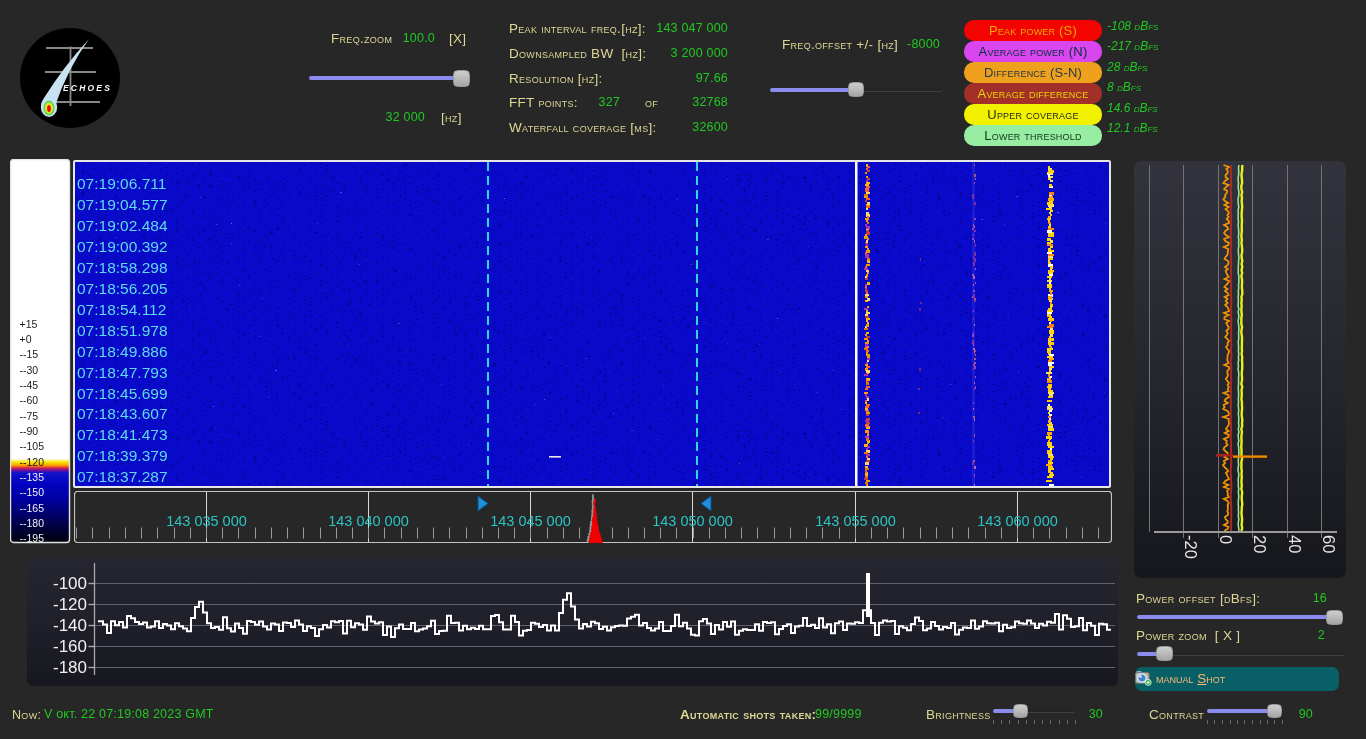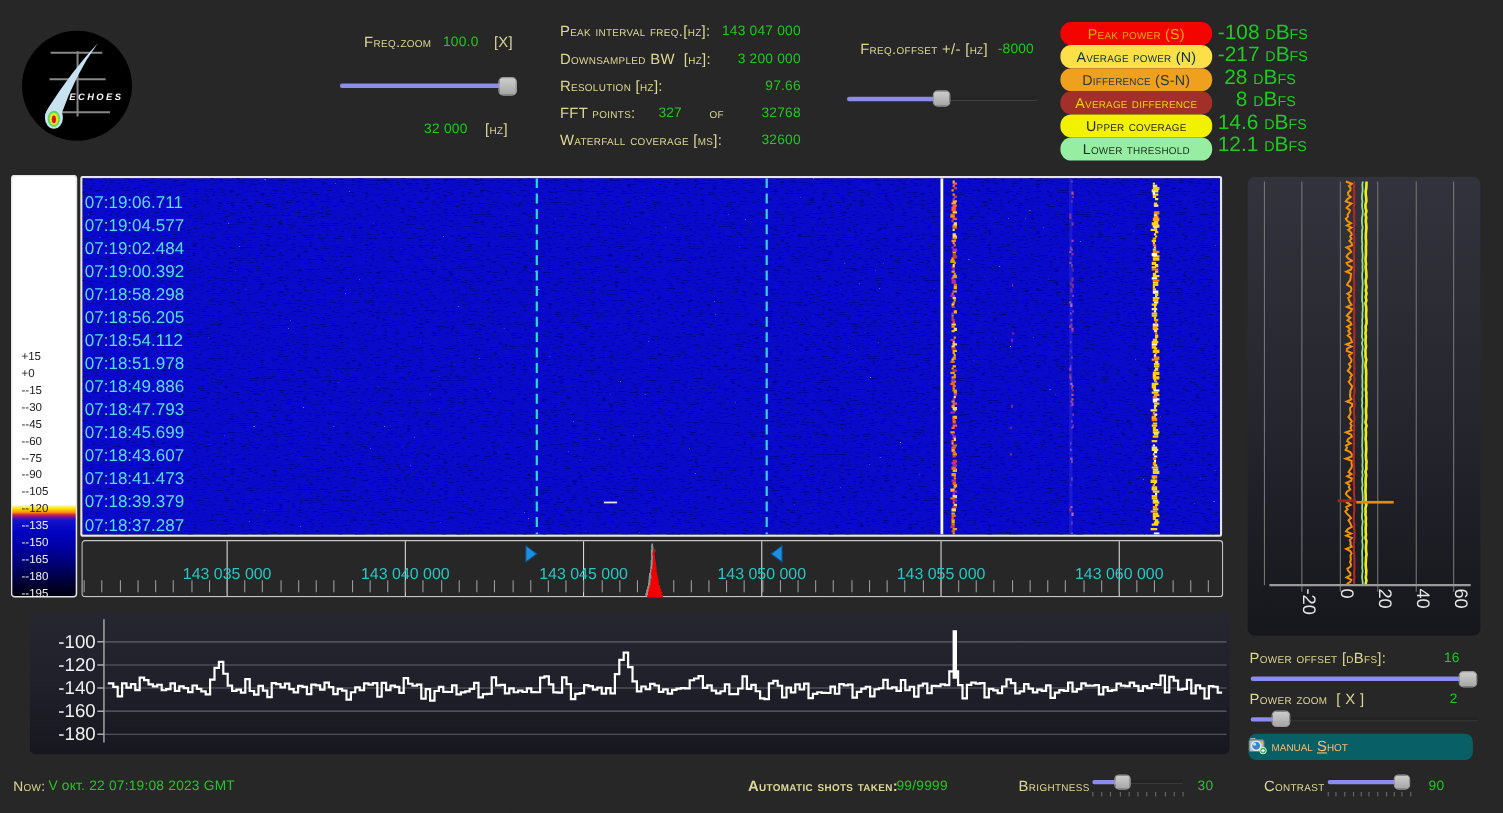--- a/index.html
+++ b/index.html
@@ -1,20 +1,20 @@
 <!DOCTYPE html>
 <html><head><meta charset="utf-8"><style>
 * { margin:0; padding:0; box-sizing:border-box; }
 body { width:1366px; height:739px; background:#272727; overflow:hidden;
   font-family:"Liberation Sans", sans-serif; position:relative; }
 .ilab, .klab { position:absolute; font-variant:small-caps; color:#ddd795; font-size:13.5px; letter-spacing:0.3px; white-space:nowrap; }
 .ival { position:absolute; color:#21c821; font-size:12.5px; text-align:right; white-space:nowrap; letter-spacing:0.2px; }
 .legbtn { position:absolute; left:964px; width:138px; height:21px; line-height:21px; text-align:center;
   font-variant:small-caps; font-size:13px; letter-spacing:0.2px;border-radius:10px; }
-.legval { position:absolute; left:1107px; width:71px; text-align:right; color:#21c821; font-size:19px; font-variant:small-caps; white-space:nowrap; }
+.legval { position:absolute; left:1107px; width:71px; text-align:left; color:#21c821; font-size:12px; font-variant:small-caps; white-space:nowrap;font-style:italic; }
 .logo { position:absolute; left:18px; top:26px; }
 .wf { position:absolute; left:75px; top:162px; }
 .wfborder { position:absolute; left:73px; top:160px; width:1038px; height:328px; border:2px solid #e6e6e6; border-radius:2px; }
 .cscale { position:absolute; left:10px; top:159px; }
 .fscale { position:absolute; left:74px; top:491px; }
 .pgraph { position:absolute; left:27px; top:557px; }
 .rpanel { position:absolute; left:1134px; top:161px; }
 .strack { position:absolute; height:4px; background:#242424; border-radius:2px; border-bottom:1px solid #404040; }
 .sfill { position:absolute; height:4px; background:#8c8cee; border-radius:2px; }
 .shandle { position:absolute; background:linear-gradient(180deg,#cdcdcd,#b8b8b8 55%,#a5a5a5); border-radius:4.5px; border:1px solid #999999; }
@@ -52,21 +52,21 @@
 <div class="ival" style="left:578px;top:70.6px;width:150px;">97.66</div>
 <div class="ilab" style="left:509px;top:95.4px;">FFT points:</div>
 <div class="ival" style="left:578px;top:95.4px;width:150px;">32768</div>
 <div class="ival" style="left:560px;top:95.4px;width:60px;">327</div>
 <div class="ilab" style="left:645px;top:95.4px;">of</div>
 <div class="ilab" style="left:509px;top:120.2px;">Waterfall coverage [ms]:</div>
 <div class="ival" style="left:578px;top:120.2px;width:150px;">32600</div>
 <div class="ilab" style="left:782px;top:37px;">Freq.offset +/- [hz]</div>
 <div class="ival" style="left:885px;top:37px;width:55px;">-8000</div>
 <div class="legbtn" style="top:20px;background:#f40400;color:#ecac04;">Peak power (S)</div>
-<div class="legbtn" style="top:41px;background:#fde047;color:#04323a;">Average power (N)</div>
+<div class="legbtn" style="top:41px;background:#d946ef;color:#04323a;">Average power (N)</div>
 <div class="legbtn" style="top:62px;background:#efa11d;color:#283848;">Difference (S-N)</div>
 <div class="legbtn" style="top:83px;background:#a33028;color:#e8d400;">Average difference</div>
 <div class="legbtn" style="top:104px;background:#f2f200;color:#2a2a1a;">Upper coverage</div>
 <div class="legbtn" style="top:125px;background:#97eda1;color:#13361f;">Lower threshold</div>
 <div class="legval" style="top:19.0px;">-108 dBfs</div>
 <div class="legval" style="top:39.4px;">-217 dBfs</div>
 <div class="legval" style="top:59.8px;">28 dBfs</div>
 <div class="legval" style="top:80.19999999999999px;">8 dBfs</div>
 <div class="legval" style="top:100.6px;">14.6 dBfs</div>
 <div class="legval" style="top:121.0px;">12.1 dBfs</div>

